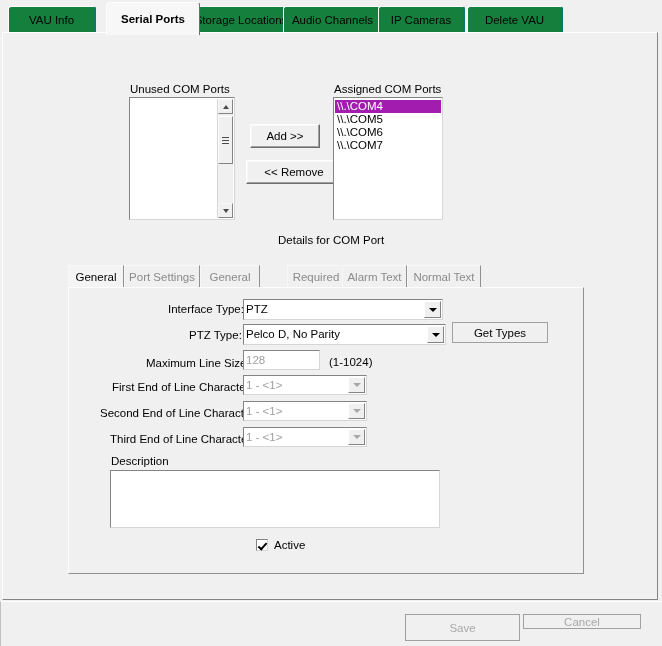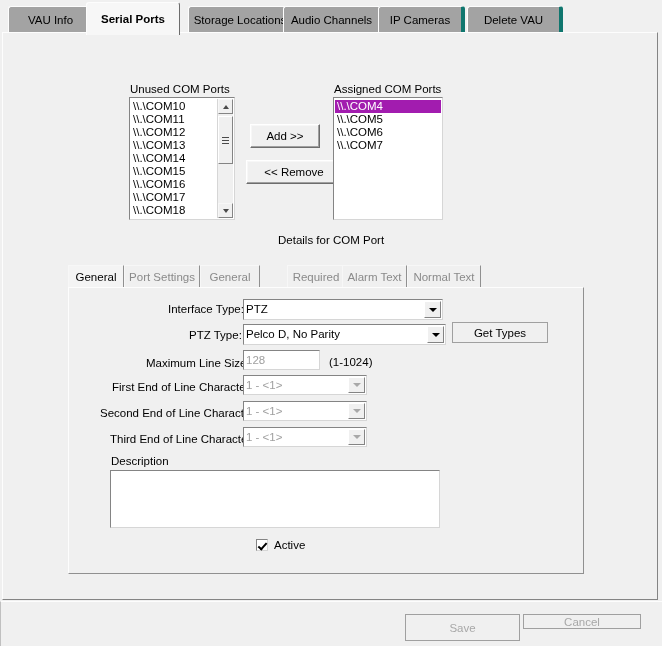--- a/index.html
+++ b/index.html
@@ -20,24 +20,24 @@
   
   #tabstrip {
     position: absolute;
     left: 0; top: 0;
     width: 662px;
     height: 33px;
   }
   .tab {
     position: absolute;
     box-sizing: border-box;
-    background: #a3a3a3;
+    background: #15803d;
     border-left: 1px solid #fdfdfd;
     border-top: 1px solid #fdfdfd;
-    border-right: 4px solid #0f766e;
+    border-right: 2px solid #0f766e;
     border-bottom: none;
     display: flex;
     align-items: center;
     justify-content: center;
     font-size: 11.5px;
     color: #000;
     white-space: nowrap;
     border-radius: 3px 3px 0 0;
   }
   .tab.inactive {
@@ -263,21 +263,21 @@
     border-left: 1px solid #c0c0c0;
   }
 </style>
 </head>
 <body>
 
 <div id="tabstrip">
   <div class="tab inactive" style="left:8px;width:88px;">
     <span>VAU Info</span>
   </div>
-  <div class="tab active" style="left:86px;width:94px;">
+  <div class="tab active" style="left:106px;width:94px;">
     <span>Serial Ports</span>
   </div>
   <div class="tab inactive" style="left:188px;width:107px;">
     <span>Storage Locations</span>
   </div>
   <div class="tab inactive" style="left:283px;width:100px;">
     <span>Audio Channels</span>
   </div>
   <div class="tab inactive" style="left:378px;width:87px;">
     <span>IP Cameras</span>
@@ -285,31 +285,20 @@
   <div class="tab inactive" style="left:467px;width:96px;">
     <span>Delete VAU</span>
   </div>
 </div>
 
 <div id="content-panel"></div>
 
 <div class="lbl" style="left:130px; top:83px;">Unused COM Ports</div>
 
 <div class="listbox" style="left:129px; top:97px; width:106px; height:123px;">
-  <div id="unused-items" style="position:absolute;left:1px;top:2px;right:17px;">
-      <div class="listitem">\\.\COM10</div>
-      <div class="listitem">\\.\COM11</div>
-      <div class="listitem">\\.\COM12</div>
-      <div class="listitem">\\.\COM13</div>
-      <div class="listitem">\\.\COM14</div>
-      <div class="listitem">\\.\COM15</div>
-      <div class="listitem">\\.\COM16</div>
-      <div class="listitem">\\.\COM17</div>
-      <div class="listitem">\\.\COM18</div>
-    </div>
   <div class="sb">
     <div class="sb-btn up">
         <i class="arrow-up"></i>
       </div>
     <div class="sb-thumb" style="top:17px;height:48px;">
       <span class="grip">
           <i></i>
           <i></i>
           <i></i>
         </span>

